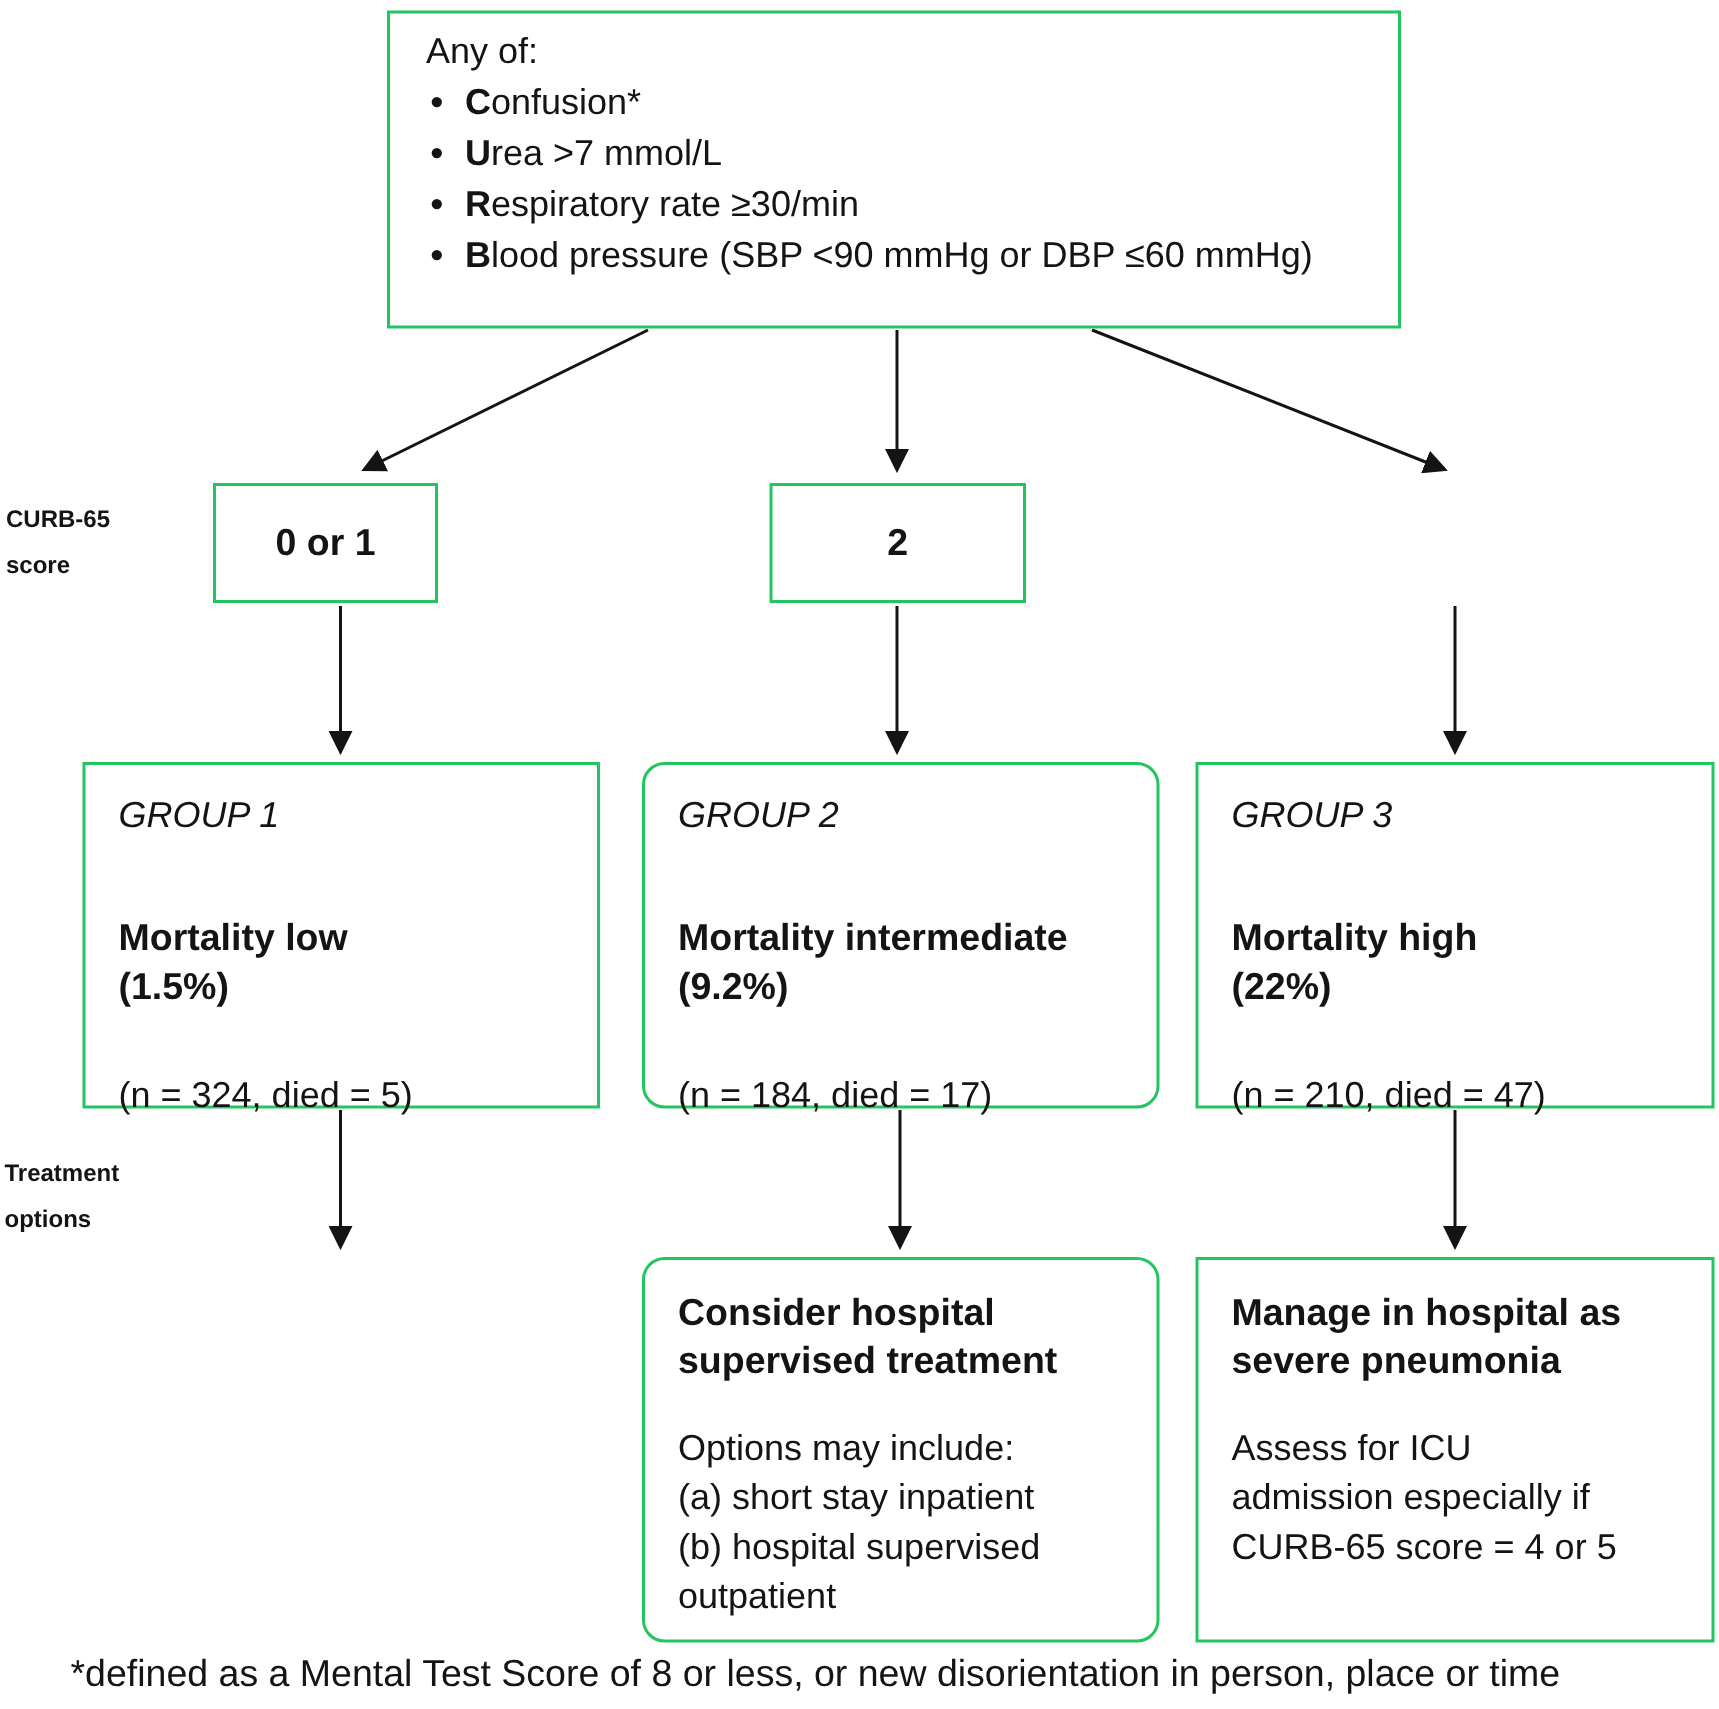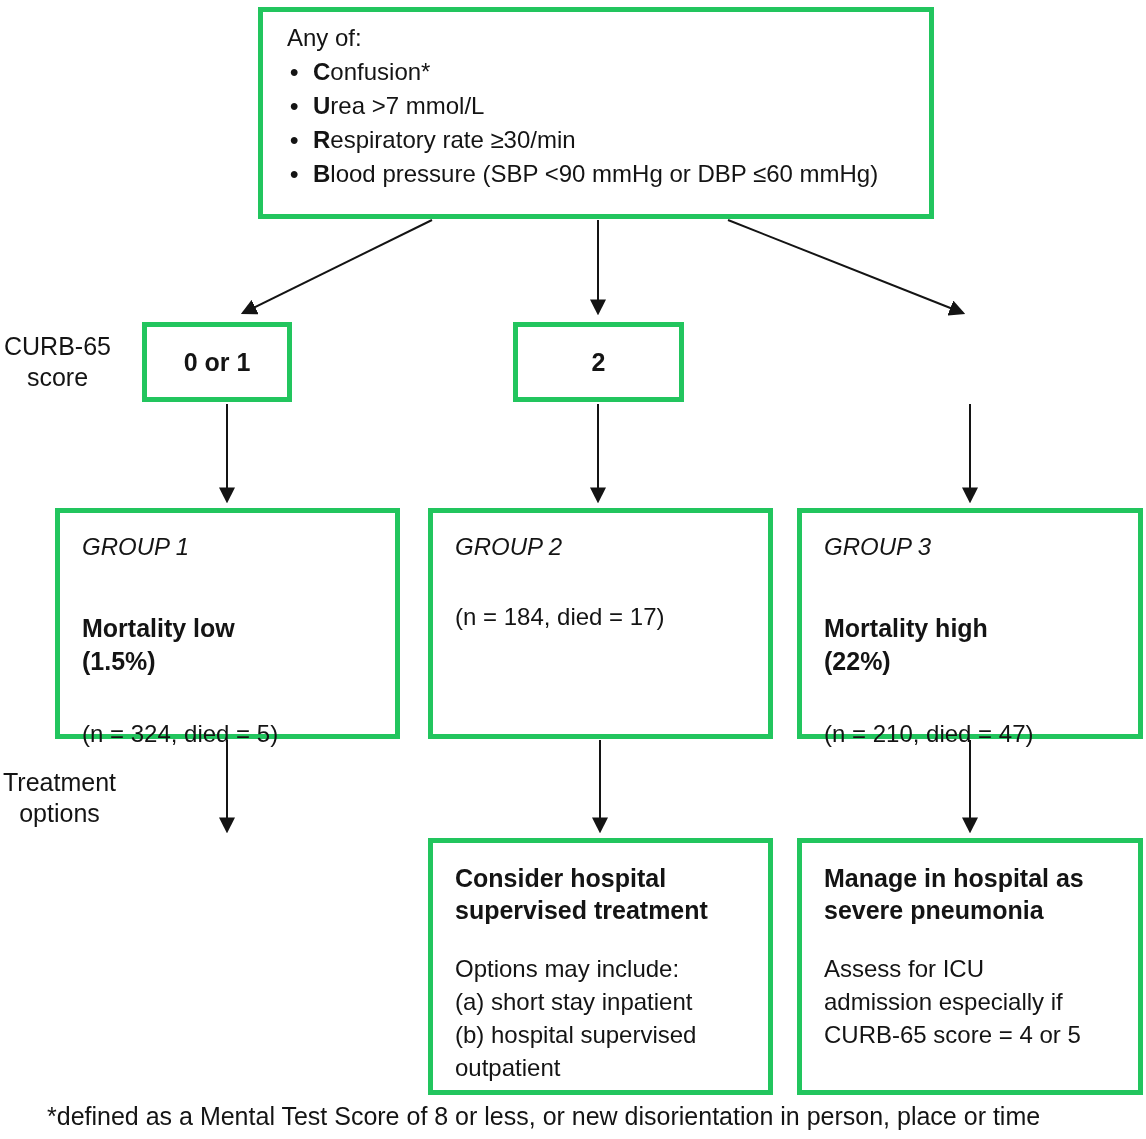--- a/index.html
+++ b/index.html
@@ -17,21 +17,21 @@
   }
   .arrows {
     position: absolute;
     left: 0; top: 0;
     width: 1146px; height: 1139px;
     pointer-events: none;
   }
   .box {
     position: absolute;
     background: #ffffff;
-    border: 5px solid #22c55e;
+    border: 2px solid #22c55e;
   }
   
   .criteria {
     left: 258px; top: 7px;
     width: 676px; height: 212px;
     padding: 9px 24px;
     font-size: 24px;
     line-height: 34px;
   }
   .criteria ul { list-style: none; }
@@ -39,41 +39,40 @@
   .criteria li::before {
     content: "\2022";
     position: absolute;
     left: 3px;
     font-weight: bold;
   }
   .criteria .b { font-weight: bold; }
   
   .side-label {
     position: absolute;
-    font-weight: normal;
-    font-size: 25px;
+    font-weight: bold;
+    font-size: 16px;
     line-height: 31px;
     white-space: pre-line;
-    text-align: center;
   }
   #score-label { left: 4px; top: 331px; }
   #treatment-label { left: 3px; top: 767px; }
   
   .score {
     top: 322px; height: 80px;
     display: flex; align-items: center; justify-content: center;
     font-weight: bold;
     font-size: 25px;
   }
   #score1 { left: 142px; width: 150px; }
   #score2 { left: 513px; width: 171px; }
   #score3 { left: 884px; width: 173px; }
   
   .col1 { left: 55px;  width: 345px; }
-  .col2 { left: 428px; width: 345px; }
+  .col2 { left: 428px; width: 345px; border-radius: 15px; }
   .col3 { left: 797px; width: 346px; }
   
   .group {
     top: 508px; height: 231px;
     padding: 19px 22px;
     font-size: 24px;
   }
   .group-name { font-style: italic; line-height: 29px; }
   .mortality {
     font-weight: bold;
@@ -152,20 +151,22 @@
     </div>
 
   <div class="box group col1">
     <div class="group-name">GROUP 1</div>
     <div class="mortality">Mortality low
 (1.5%)</div>
     <div class="stats">(n = 324, died = 5)</div>
   </div>
   <div class="box group col2">
     <div class="group-name">GROUP 2</div>
+    <div class="mortality">Mortality intermediate
+(9.2%)</div>
     <div class="stats">(n = 184, died = 17)</div>
   </div>
   <div class="box group col3">
     <div class="group-name">GROUP 3</div>
     <div class="mortality">Mortality high
 (22%)</div>
     <div class="stats">(n = 210, died = 47)</div>
   </div>
 
   <div class="box treatment col2">

